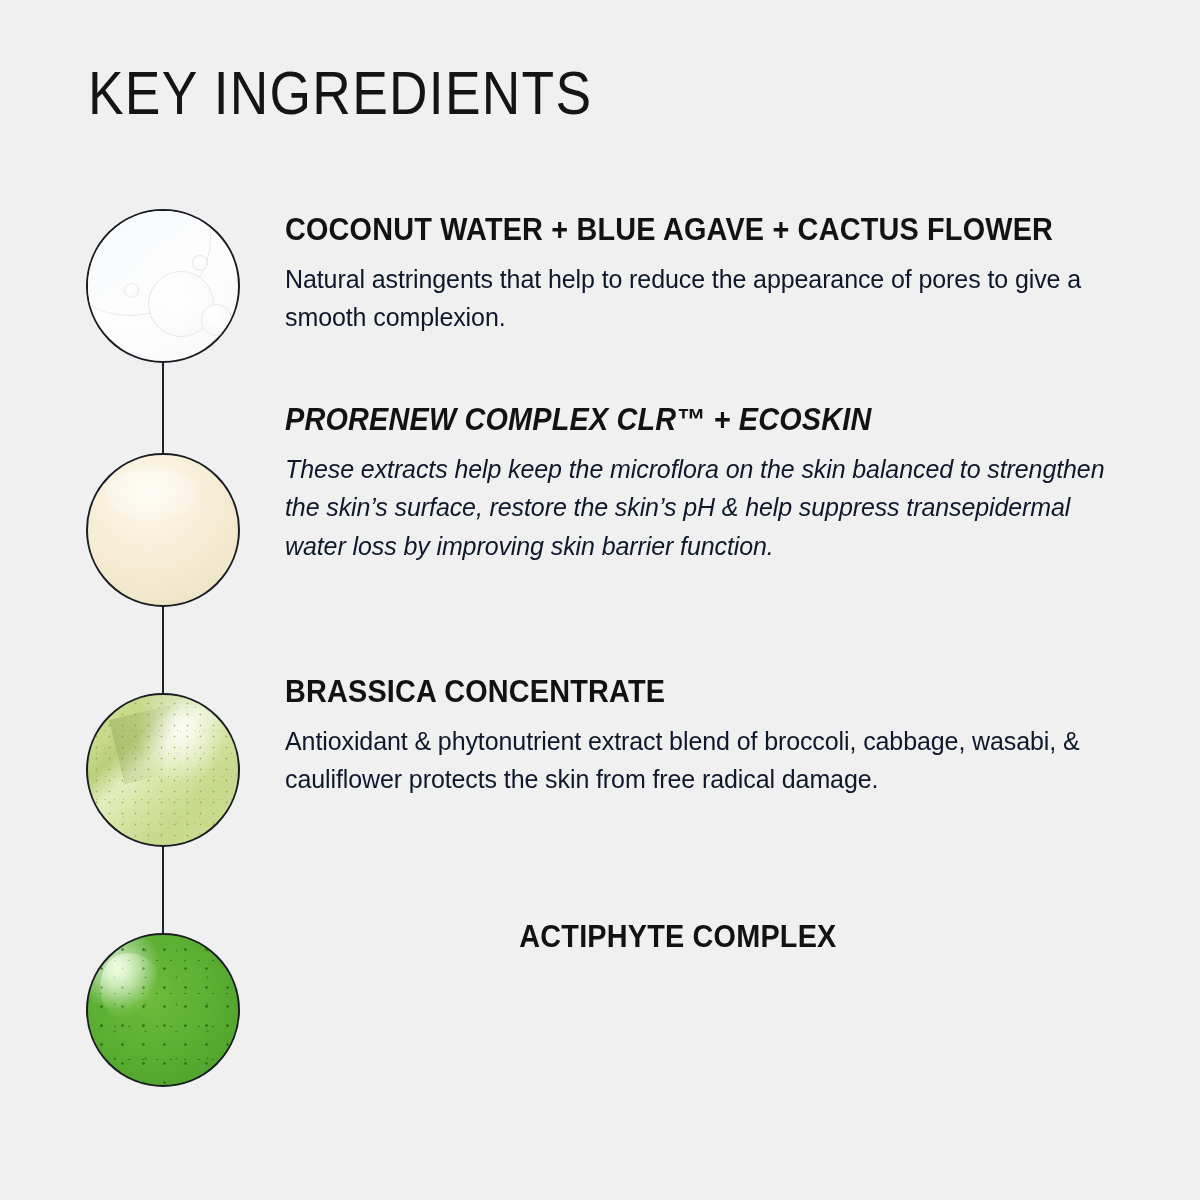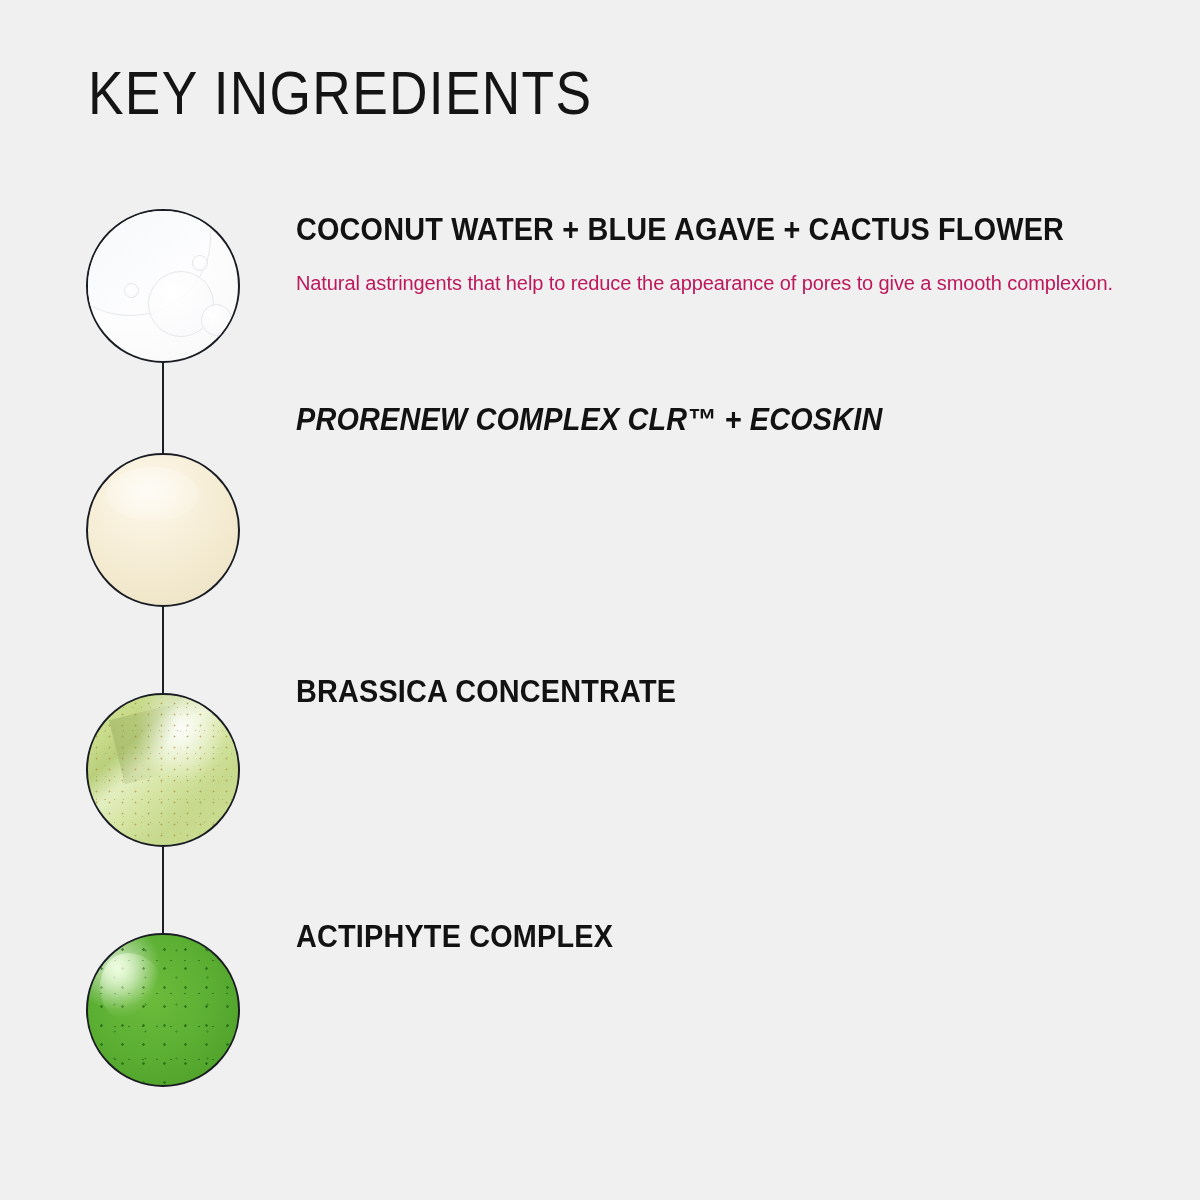--- a/index.html
+++ b/index.html
@@ -164,44 +164,44 @@
   }
 
   
   .content {
     position: absolute;
     left: 285px;
     top: 205px;
     width: 845px;
   }
 
-  .block { position: absolute; left: 11px; width: 845px; }
+  .block { position: absolute; left: 0; width: 845px; }
   .block-1 { top: 8px; }
   .block-2 { top: 198px; font-style: italic; }
   .block-3 { top: 470px; }
-  .block-4 { top: 715px; }
+  .block-4 { top: 715px; text-align: center; }
 
   .ing-heading {
     font-family: "Liberation Sans Narrow", "Liberation Sans", sans-serif;
     font-size: 31px;
     font-weight: 700;
     letter-spacing: 0.2px;
     color: #121212;
     line-height: 1.12;
     transform: scaleX(0.93);
     transform-origin: left center;
     white-space: nowrap;
   }
 
   .ing-body {
-    margin-top: 20px;
+    margin-top: 12px;
     font-family: "Liberation Sans", sans-serif;
-    font-size: 20px;
+    font-size: 25px;
     font-weight: 400;
-    color: #be185d;
+    color: #0f172a;
     line-height: 1.54;
     letter-spacing: -0.1px;
     max-width: 845px;
   }
 </style>
 </head>
 <body>
 
 <div id="page">
 
@@ -238,24 +238,26 @@
 
   <div class="content">
 
     <div class="block block-1">
       <div class="ing-heading">COCONUT WATER + BLUE AGAVE + CACTUS FLOWER</div>
       <div class="ing-body">Natural astringents that help to reduce the appearance of pores to give a smooth complexion.</div>
     </div>
 
     <div class="block block-2">
       <div class="ing-heading">PRORENEW COMPLEX CLR™ + ECOSKIN</div>
+      <div class="ing-body">These extracts help keep the microflora on the skin balanced to strengthen the skin’s surface, restore the skin’s pH &amp; help suppress transepidermal water loss by improving skin barrier function.</div>
     </div>
 
     <div class="block block-3">
       <div class="ing-heading">BRASSICA CONCENTRATE</div>
+      <div class="ing-body">Antioxidant &amp; phytonutrient extract blend of broccoli, cabbage, wasabi, &amp; cauliflower protects the skin from free radical damage.</div>
     </div>
 
     <div class="block block-4">
       <div class="ing-heading">ACTIPHYTE COMPLEX</div>
     </div>
 
   </div>
 
 </div>
 

